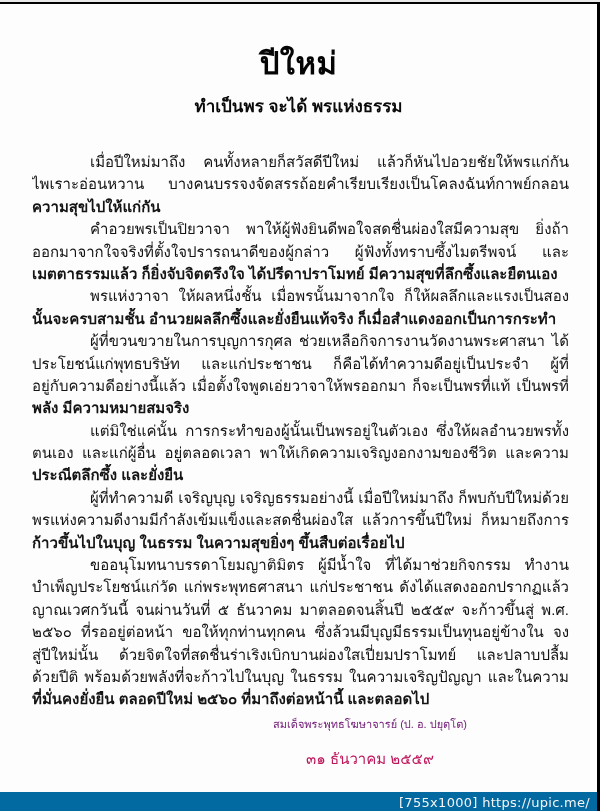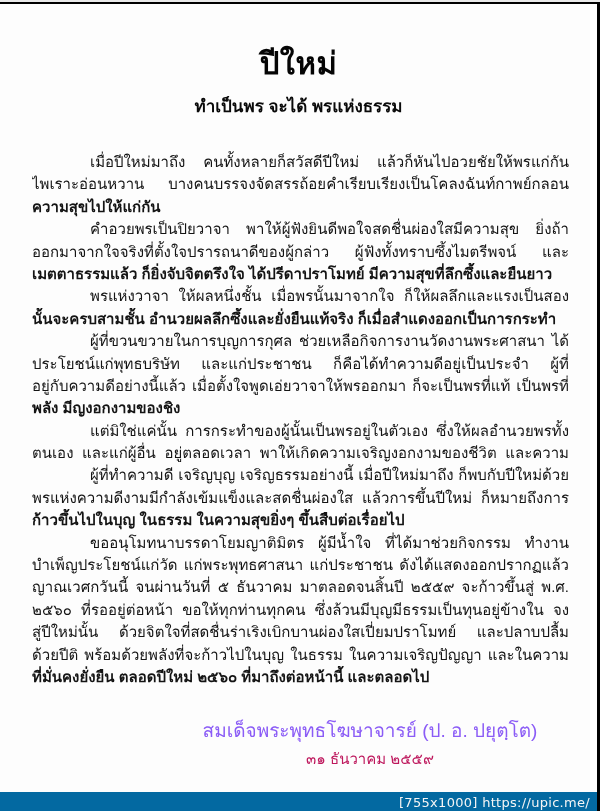--- a/index.html
+++ b/index.html
@@ -46,22 +46,22 @@
     text-align: justify;
     text-align-last: justify;
     white-space: normal;
   }
   .line.first { text-indent: 58px; }
   .line.last  { text-align: left; text-align-last: left; font-weight: bold; }
   .signature-block {
     position: absolute;
     top: 711px; left: 170px; width: 400px;
     text-align: center;
-    font-size: 19px;
-    color: #8b5cf6;
+    font-size: 11px;
+    color: #701a75;
   }
   .signature-date {
     position: absolute;
     top: 743px; left: 170px; width: 400px;
     text-align: center;
     font-size: 15px;
     color: #be185d;
   }
   .watermark-bar {
     position: absolute;
@@ -87,38 +87,39 @@
 
     <div>
       <div class="line first">เมื่อปีใหม่มาถึง คนทั้งหลายก็สวัสดีปีใหม่ แล้วก็หันไปอวยชัยให้พรแก่กัน ด้วยวาจา</div>
       <div class="line">ไพเราะอ่อนหวาน บางคนบรรจงจัดสรรถ้อยคำเรียบเรียงเป็นโคลงฉันท์กาพย์กลอน ส่ง</div>
       <div class="line last">ความสุขไปให้แก่กัน</div>
     </div>
 
     <div>
       <div class="line first">คำอวยพรเป็นปิยวาจา พาให้ผู้ฟังยินดีพอใจสดชื่นผ่องใสมีความสุข ยิ่งถ้ากล่าว</div>
       <div class="line">ออกมาจากใจจริงที่ตั้งใจปรารถนาดีของผู้กล่าว ผู้ฟังทั้งทราบซึ้งไมตรีพจน์ และซาบซึ้ง</div>
-      <div class="line last">เมตตาธรรมแล้ว ก็ยิ่งจับจิตตรึงใจ ได้ปรีดาปราโมทย์ มีความสุขที่ลึกซึ้งและยืนยาว</div>
+      <div class="line last">เมตตาธรรมแล้ว ก็ยิ่งจับจิตตรึงใจ ได้ปรีดาปราโมทย์ มีความสุขที่ลึกซึ้งและยืตนเอง</div>
     </div>
 
     <div>
       <div class="line first">พรแห่งวาจา ให้ผลหนึ่งชั้น เมื่อพรนั้นมาจากใจ ก็ให้ผลลึกและแรงเป็นสองชั้น แต่พร</div>
       <div class="line last">นั้นจะครบสามชั้น อำนวยผลลึกซึ้งและยั่งยืนแท้จริง ก็เมื่อสำแดงออกเป็นการกระทำด้วย</div>
     </div>
 
     <div>
       <div class="line first">ผู้ที่ขวนขวายในการบุญการกุศล ช่วยเหลือกิจการงานวัดงานพระศาสนา ได้บำเพ็ญ</div>
       <div class="line">ประโยชน์แก่พุทธบริษัท และแก่ประชาชน ก็คือได้ทำความดีอยู่เป็นประจำ ผู้ที่ทำความดี</div>
       <div class="line">อยู่กับความดีอย่างนี้แล้ว เมื่อตั้งใจพูดเอ่ยวาจาให้พรออกมา ก็จะเป็นพรที่แท้ เป็นพรที่มี</div>
-      <div class="line last">พลัง มีญงอกงามของชิง</div>
+      <div class="line last">พลัง มีความหมายสมจริง</div>
     </div>
 
     <div>
       <div class="line first">แต่มิใช่แค่นั้น การกระทำของผู้นั้นเป็นพรอยู่ในตัวเอง ซึ่งให้ผลอำนวยพรทั้งแก่</div>
       <div class="line">ตนเอง และแก่ผู้อื่น อยู่ตลอดเวลา พาให้เกิดความเจริญงอกงามของชีวิต และความสุขที่</div>
+      <div class="line last">ประณีตลึกซึ้ง และยั่งยืน</div>
     </div>
 
     <div>
       <div class="line first">ผู้ที่ทำความดี เจริญบุญ เจริญธรรมอย่างนี้ เมื่อปีใหม่มาถึง ก็พบกับปีใหม่ด้วยใจที่มี</div>
       <div class="line">พรแห่งความดีงามมีกำลังเข้มแข็งและสดชื่นผ่องใส แล้วการขึ้นปีใหม่ ก็หมายถึงการที่จะ</div>
       <div class="line last">ก้าวขึ้นไปในบุญ ในธรรม ในความสุขยิ่งๆ ขึ้นสืบต่อเรื่อยไป</div>
     </div>
 
     <div>
       <div class="line first">ขออนุโมทนาบรรดาโยมญาติมิตร ผู้มีน้ำใจ ที่ได้มาช่วยกิจกรรม ทำงานทำการ</div>

